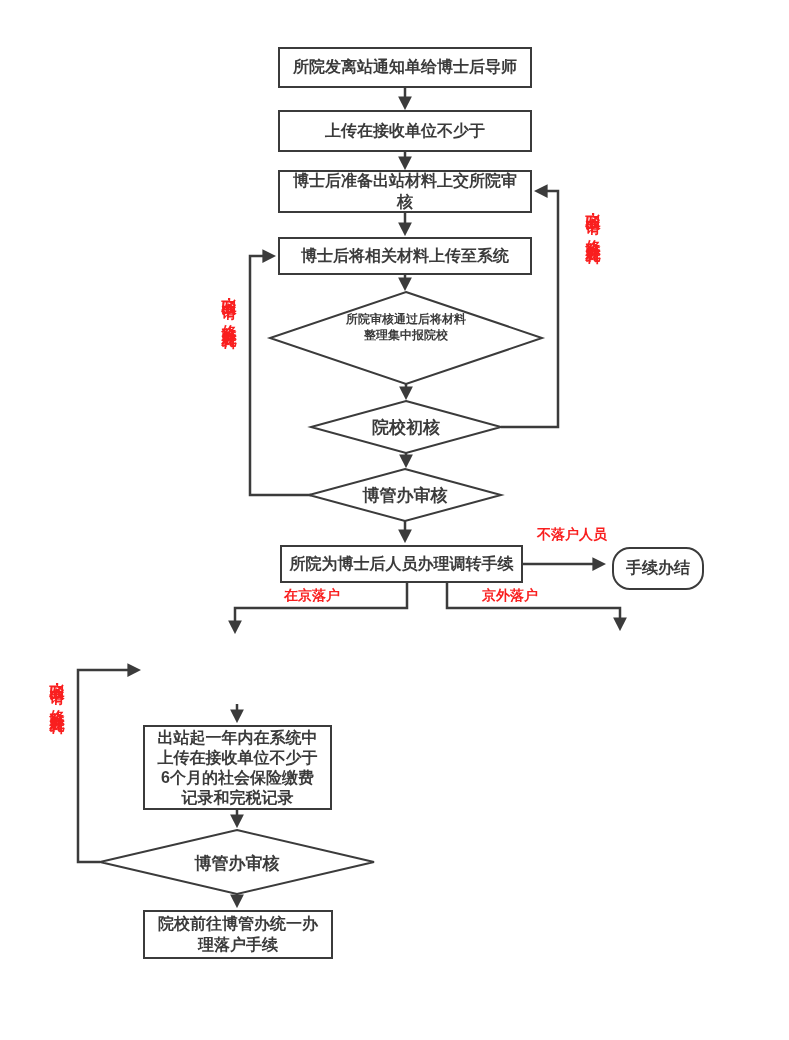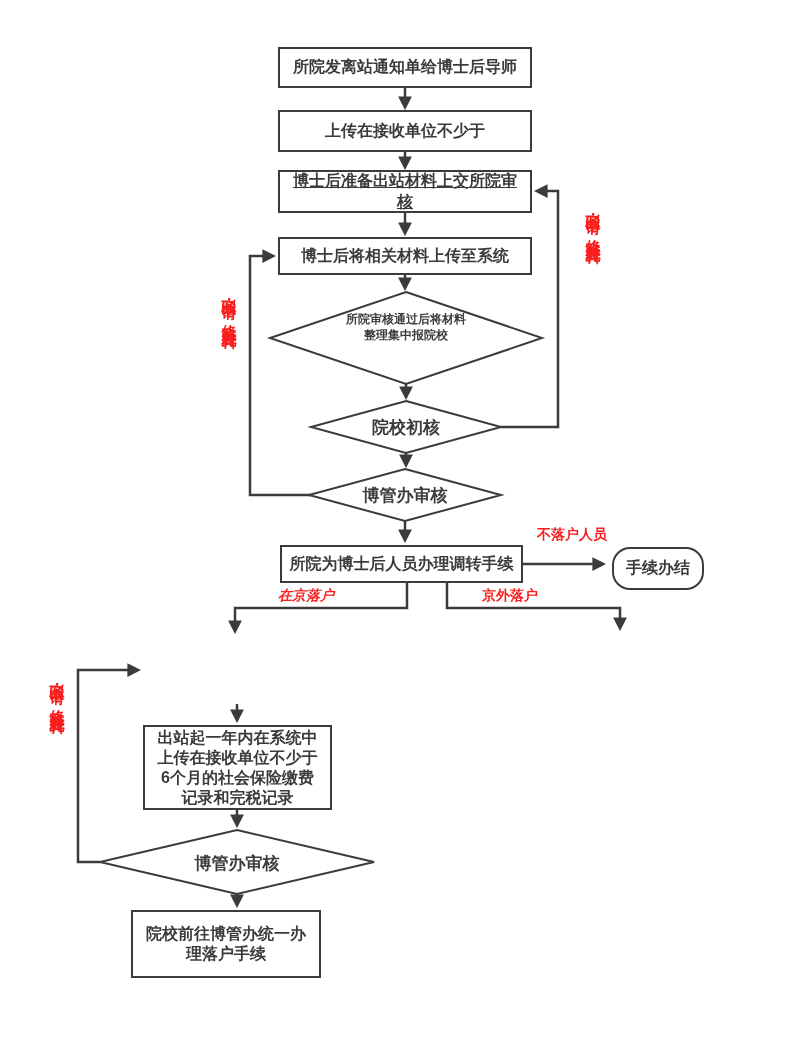--- a/index.html
+++ b/index.html
@@ -102,21 +102,21 @@
     <polygon class="shape" points="406,292 542,338 406,384 270,338"></polygon>
     <polygon class="shape" points="406,401 501,427 406,453 311,427"></polygon>
     <polygon class="shape" points="405,469 501,495 405,521 309,495"></polygon>
     <polygon class="shape" points="237,830 374,862 237,894 100,862"></polygon>
   </svg>
 
   <div class="node" style="left:278px; top:47px; width:254px; height:41px;">所院发离站通知单给博士后导师</div>
 
   <div class="node" style="left:278px; top:110px; width:254px; height:42px;">上传在接收单位不少于</div>
 
-  <div class="node" style="left:278px; top:170px; width:254px; height:43px;text-decoration:underline;">博士后准备出站材料上交所院审
+  <div class="node" style="left:278px; top:170px; width:254px; height:43px;">博士后准备出站材料上交所院审
 核</div>
 
   <div class="node" style="left:278px; top:237px; width:254px; height:20px;">博士后将相关材料上传至系统</div>
 
   <div class="dlabel" style="left:296px; top:312px; width:220px;">所院审核通过后将材料
 整理集中报院校</div>
 
   <div class="dlabel" style="left:336px; top:417px; width:140px; font-size:17px;">院校初核</div>
 
   <div class="dlabel" style="left:335px; top:485px; width:140px; font-size:17px;">博管办审核</div>
@@ -126,27 +126,27 @@
   <div class="node stadium" style="left:612px; top:547px; width:92px; height:43px;">手续办结</div>
 
 
   <div class="node" style="left:143px; top:725px; width:189px; height:85px; line-height:1.25;">出站起一年内在系统中
 上传在接收单位不少于
 6个月的社会保险缴费
 记录和完税记录</div>
 
   <div class="dlabel" style="left:167px; top:853px; width:140px; font-size:17px;">博管办审核</div>
 
-  <div class="node" style="left:131px; top:910px; width:190px; height:68px;">院校前往博管办统一办
+  <div class="node" style="left:143px; top:910px; width:190px; height:49px;">院校前往博管办统一办
 理落户手续</div>
 
 
   <div class="redlabel" style="left:537px; top:526px;">不落户人员</div>
 
-  <div class="redlabel" style="left:278px; top:587px;font-style:italic;">在京落户</div>
+  <div class="redlabel" style="left:284px; top:587px;">在京落户</div>
 
   <div class="redlabel" style="left:482px; top:587px;">京外落户</div>
 
   <div class="vred" style="left:583px; top:202px; height:195px;">驳回申请，修改补充材料</div>
 
   <div class="vred" style="left:219px; top:287px; height:190px;">驳回申请，修改补充材料</div>
 
   <div class="vred" style="left:47px; top:672px; height:185px;">驳回申请，修改补充材料</div>
 
 </div>

